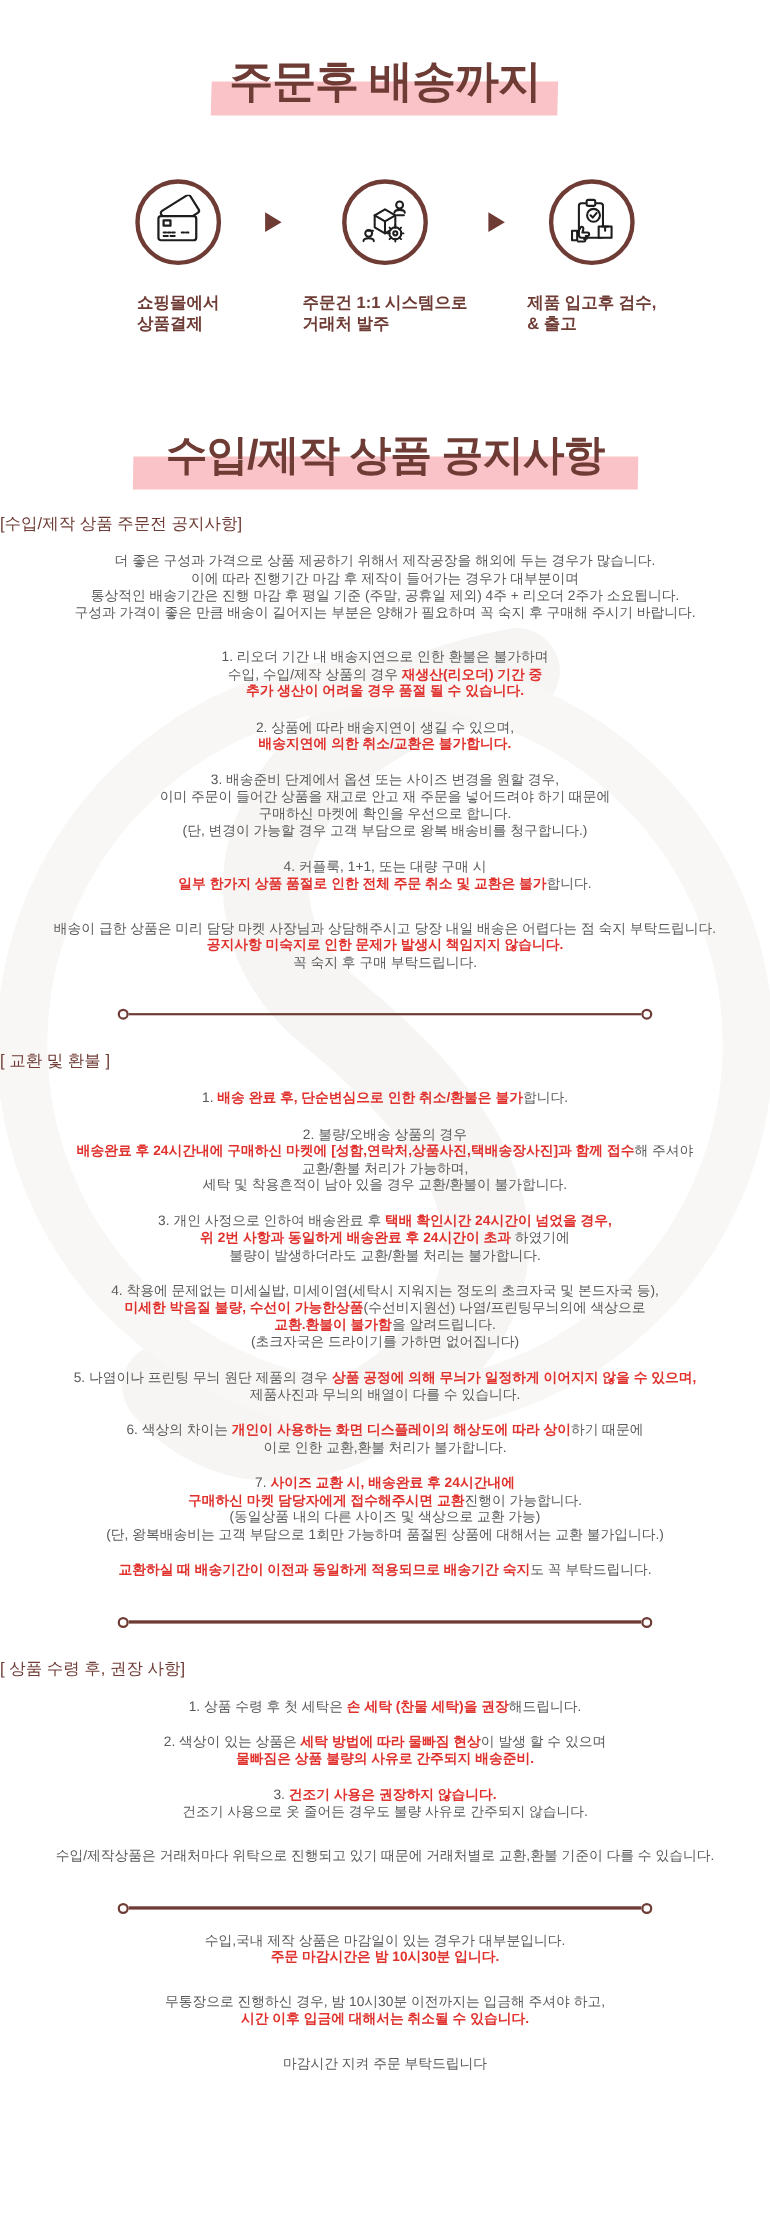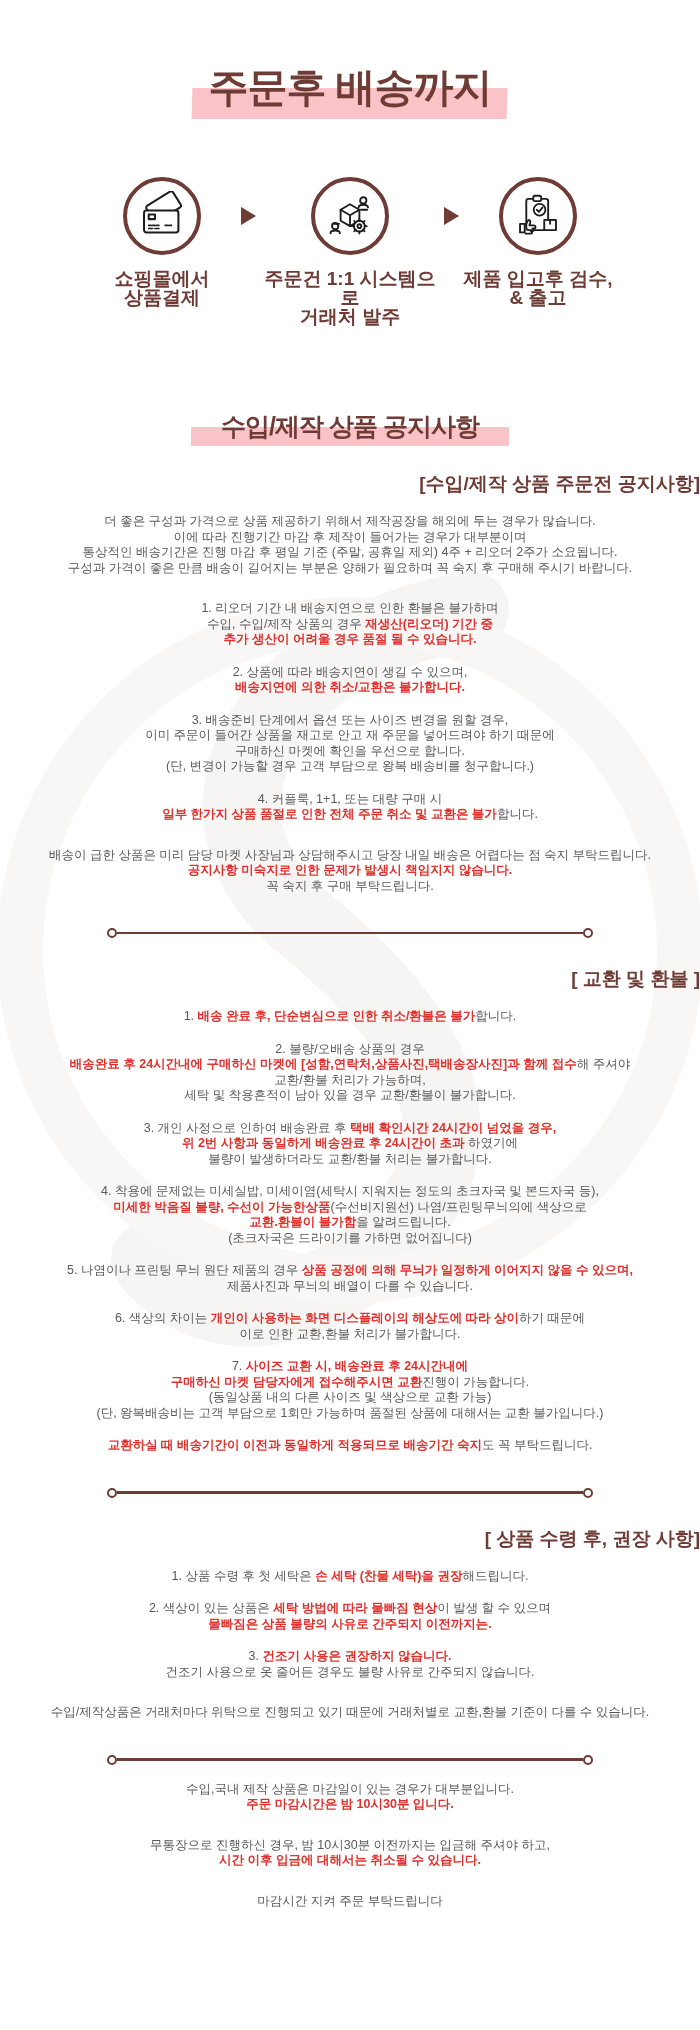--- a/index.html
+++ b/index.html
@@ -5,55 +5,55 @@
   * { margin:0; padding:0; box-sizing:border-box; }
   html,body { background:#ffffff; }
   .page {
     position:relative; width:700px; height:2030px; margin:0 auto;
     background:#ffffff; overflow:hidden;
     font-family:"Liberation Sans","DejaVu Sans",sans-serif;
   }
   .watermark { position:absolute; left:0; top:520px; width:700px; height:960px; z-index:0; }
   .content { position:relative; z-index:1; }
 
-  .big-title { text-align:center; padding-top:60px; }
+  .big-title { text-align:center; padding-top:46px; }
   .big-title .hl {
     position:relative; display:inline-block; z-index:0;
     font-size:40px; font-weight:700; letter-spacing:-1px; color:#6e3b35;
   }
   .big-title .hl::before {
     content:""; position:absolute; z-index:-1;
     left:-16px; right:-16px; top:50%; bottom:-6%;
     background:#f9c3c7; transform:skewX(-1.5deg);
   }
   .notice-title { padding-top:84px; }
-  .notice-title .hl { font-size:25px; }
+  .notice-title .hl { font-size:38px; }
   .notice-title .hl::before { left:-30px; right:-30px; top:52%; bottom:-10%; transform:skewX(-1deg); }
 
   .process-row { display:flex; justify-content:center; align-items:flex-start; margin-top:62px; }
   .step { display:flex; flex-direction:column; align-items:center; width:158px; }
   .step.mid { width:188px; }
   .step-circle {
     width:78px; height:78px; border:4px solid #6e3b35; border-radius:50%;
     background:#fff; display:flex; align-items:center; justify-content:center;
   }
   .step-circle svg { width:50px; height:50px; }
   .step-label {
-    margin-top:14px; text-align:center;
-    font-size:19px; font-weight:700; color:#6e3b35; line-height:19px;
+    margin-top:25px; 
+    font-size:15px; font-weight:700; color:#6e3b35; line-height:19px;
   }
   .arrow {
     width:0; height:0; margin-top:30px;
     border-left:15px solid #6e3b35;
     border-top:9px solid transparent; border-bottom:9px solid transparent;
   }
 
   .sections { margin-top:2px; }
   .sec-header {
-    text-align:right; font-size:19px; font-weight:700; color:#6e3b35;
+    text-align:left; font-size:15px; font-weight:400; color:#6e3b35;
     margin:28px 0 0;
   }
   .para {
     text-align:center; font-size:12.5px; color:#595959; line-height:15.5px;
     margin:17px 30px 0;
   }
   .para.gap { margin-top:25px; }
   .seg { color:#595959; }
   .seg.red { color:#e0312d; font-weight:700; }
 
@@ -228,21 +228,21 @@
           <div class="ring"></div>
           <div class="bar"></div>
           <div class="ring"></div>
         </div>
         <div class="sec-header">[ 상품 수령 후, 권장 사항]</div>
         <div class="para">
           <div><span class="seg">1. 상품 수령 후 첫 세탁은 </span><span class="seg red">손 세탁 (찬물 세탁)을 권장</span><span class="seg">해드립니다.</span></div>
         </div>
         <div class="para">
           <div><span class="seg">2. 색상이 있는 상품은 </span><span class="seg red">세탁 방법에 따라 물빠짐 현상</span><span class="seg">이 발생 할 수 있으며</span></div>
-          <div><span class="seg red">물빠짐은 상품 불량의 사유로 간주되지 이전까지는.</span></div>
+          <div><span class="seg red">물빠짐은 상품 불량의 사유로 간주되지 배송준비.</span></div>
         </div>
         <div class="para">
           <div><span class="seg">3. </span><span class="seg red">건조기 사용은 권장하지 않습니다.</span></div>
           <div><span class="seg">건조기 사용으로 옷 줄어든 경우도 불량 사유로 간주되지 않습니다.</span></div>
         </div>
         <div class="para gap">
           <div><span class="seg">수입/제작상품은 거래처마다 위탁으로 진행되고 있기 때문에 거래처별로 교환,환불 기준이 다를 수 있습니다.</span></div>
         </div>
         <div class="divider">
           <div class="ring"></div>

